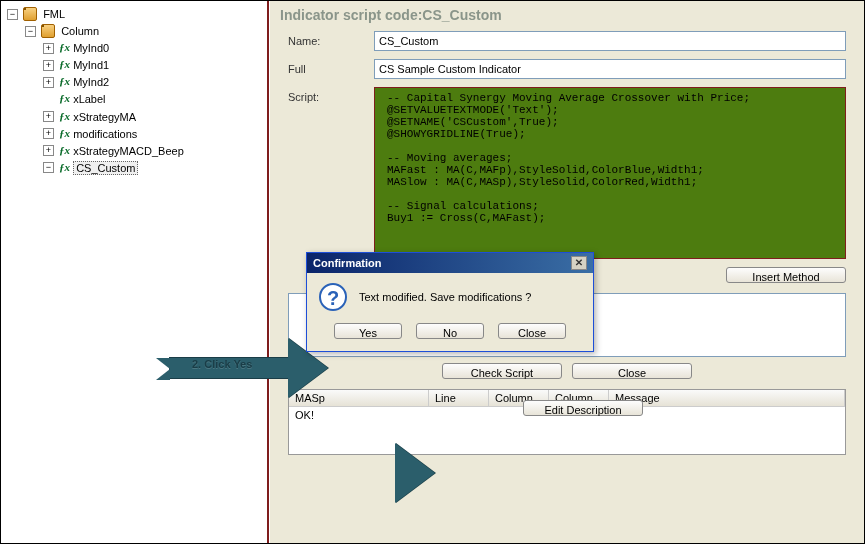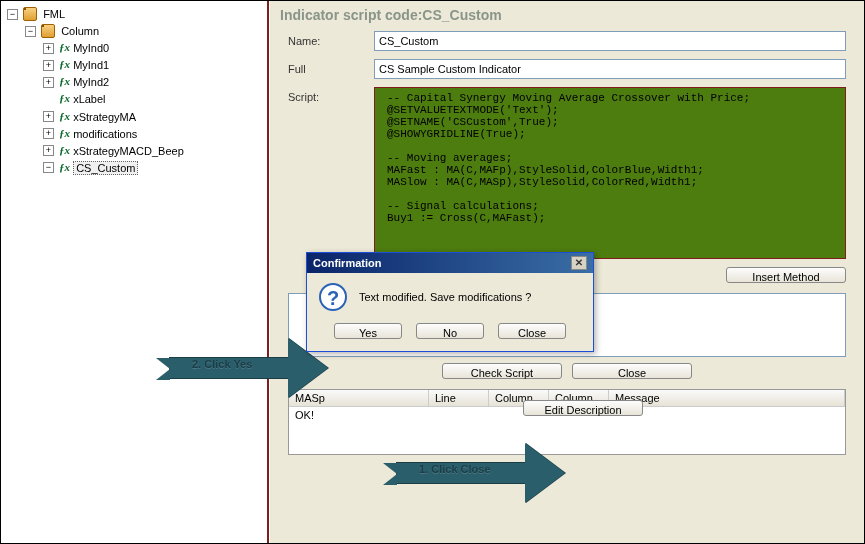--- a/index.html
+++ b/index.html
@@ -138,23 +138,20 @@
   </div>
 
   <div class="arrow" style="top:337px;left:168px;">
     <div class="tail" style="width:120px;">
       <span class="txtlabel">2. Click Yes</span>
     </div>
     <div class="head"></div>
   </div>
 
   <div class="arrow" style="top:442px;left:395px;">
-    <div class="tail" style="width:130px;">
-      <span class="txtlabel">1. Click Close</span>
-    </div>
     <div class="head"></div>
   </div>
 
   <div class="dialog">
     <div class="dlg-title">
       <span>Confirmation</span>
       <span class="dlg-close">✕</span>
     </div>
     <div class="dlg-body">
       <div class="dlg-row">

